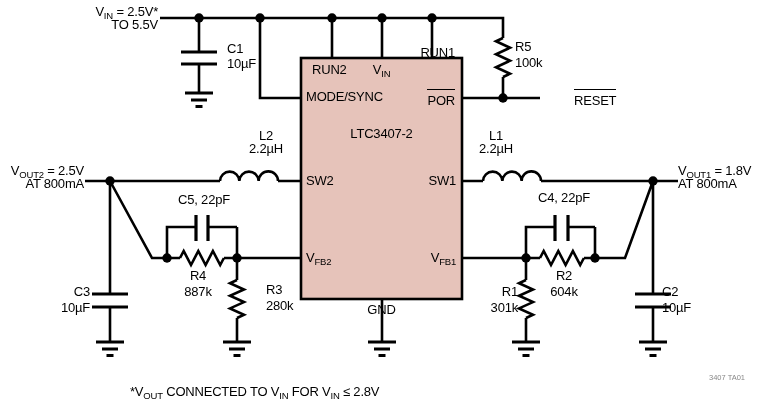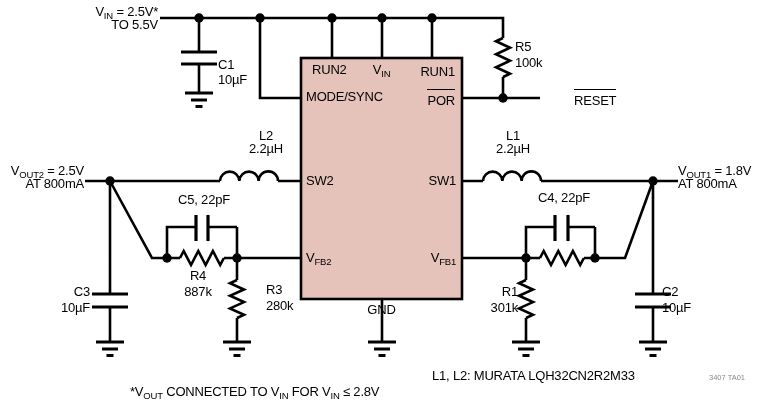--- a/index.html
+++ b/index.html
@@ -86,89 +86,93 @@
       <circle cx="526" cy="258" r="4.7"></circle>
       <circle cx="595" cy="258" r="4.7"></circle>
     </g>
   </svg>
 
   <div class="lbl tight rgt" style="left:2px;top:6px;width:156px;">
     <div><span>V</span><sub>IN</sub><span> = 2.5V*</span></div>
     <div>TO 5.5V</div>
   </div>
 
-  <div class="lbl mid" style="left:218px;top:41px;margin-top:16px;">
+  <div class="lbl mid" style="left:227px;top:41px;">
     <div>C1</div>
     <div>10µF</div>
   </div>
 
   <div class="lbl wide" style="left:515px;top:39px;">
     <div>R5</div>
     <div>100k</div>
   </div>
 
   <div class="lbl" style="left:560px;top:89px;margin-left:14px;">
     <span class="ovl">RESET</span>
   </div>
 
   <div class="lbl" style="left:312px;top:63px;">RUN2</div>
   <div class="lbl ctr" style="left:361px;top:63px;width:41px;"><span>V</span><sub>IN</sub></div>
-  <div class="lbl rgt" style="left:410px;top:65px;width:45px;">RUN1</div>
+  <div class="lbl rgt" style="left:410px;top:46px;width:45px;">RUN1</div>
   <div class="lbl" style="left:306px;top:90px;">MODE/SYNC</div>
   <div class="lbl rgt" style="left:413px;top:89px;width:42px;"><span class="ovl">POR</span></div>
+  <div class="lbl ctr" style="left:331px;top:127px;width:101px;">LTC3407-2</div>
   <div class="lbl" style="left:306px;top:174px;">SW2</div>
   <div class="lbl rgt" style="left:410px;top:174px;width:46px;">SW1</div>
   <div class="lbl" style="left:306px;top:251px;"><span>V</span><sub>FB2</sub></div>
   <div class="lbl rgt" style="left:408px;top:251px;width:48px;"><span>V</span><sub>FB1</sub></div>
   <div class="lbl ctr" style="left:351px;top:278px;width:61px;margin-top:25px;">GND</div>
 
   <div class="lbl tight rgt" style="left:0px;top:165px;width:84px;">
     <div><span>V</span><sub>OUT2</sub><span> = 2.5V</span></div>
     <div>AT 800mA</div>
   </div>
 
   <div class="lbl tight" style="left:678px;top:165px;">
     <div><span>V</span><sub>OUT1</sub><span> = 1.8V</span></div>
     <div>AT 800mA</div>
   </div>
 
   <div class="lbl tight ctr" style="left:236px;top:130px;width:60px;">
     <div>L2</div>
     <div>2.2µH</div>
   </div>
-  <div class="lbl tight ctr" style="left:483px;top:130px;width:60px;">
+  <div class="lbl tight ctr" style="left:466px;top:130px;width:60px;">
     <div>L1</div>
     <div>2.2µH</div>
   </div>
 
   <div class="lbl ctr" style="left:154px;top:193px;width:100px;">C5, 22pF</div>
   <div class="lbl ctr" style="left:514px;top:191px;width:100px;">C4, 22pF</div>
 
   <div class="lbl wide ctr" style="left:167px;top:268px;width:62px;">
     <div>R4</div>
     <div>887k</div>
   </div>
   <div class="lbl wide" style="left:246px;top:282px;margin-left:20px;">
     <div>R3</div>
     <div>280k</div>
   </div>
 
   <div class="lbl wide rgt" style="left:458px;top:284px;width:60px;">
     <div>R1</div>
     <div>301k</div>
   </div>
+  <div class="lbl wide ctr" style="left:533px;top:268px;width:62px;">
+    <div>R2</div>
+    <div>604k</div>
+  </div>
 
   <div class="lbl wide rgt" style="left:28px;top:284px;width:62px;">
     <div>C3</div>
     <div>10µF</div>
   </div>
   <div class="lbl wide" style="left:662px;top:284px;">
     <div>C2</div>
     <div>10µF</div>
   </div>
 
-  <div class="lbl" style="left:432px;top:369px;">L1, L2: MURATA LQH32CN2R2M33</div>
   <div class="lbl" style="left:130px;top:385px;">
     <span>*V</span><sub>OUT</sub><span> CONNECTED TO V</span><sub>IN</sub><span> FOR V</span><sub>IN</sub><span> ≤ 2.8V</span>
   </div>
   <div class="lbl code" style="left:709px;top:374px;color:#888;">3407 TA01</div>
 
 </div>
 
 </body></html>

